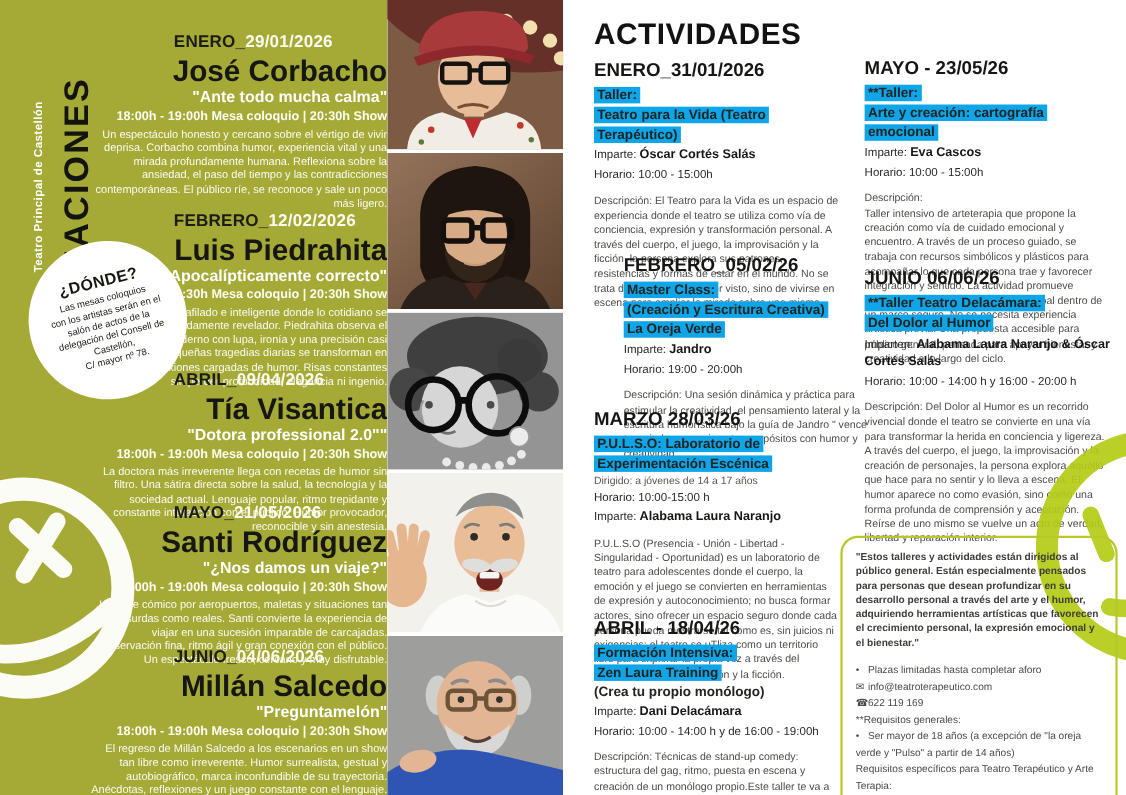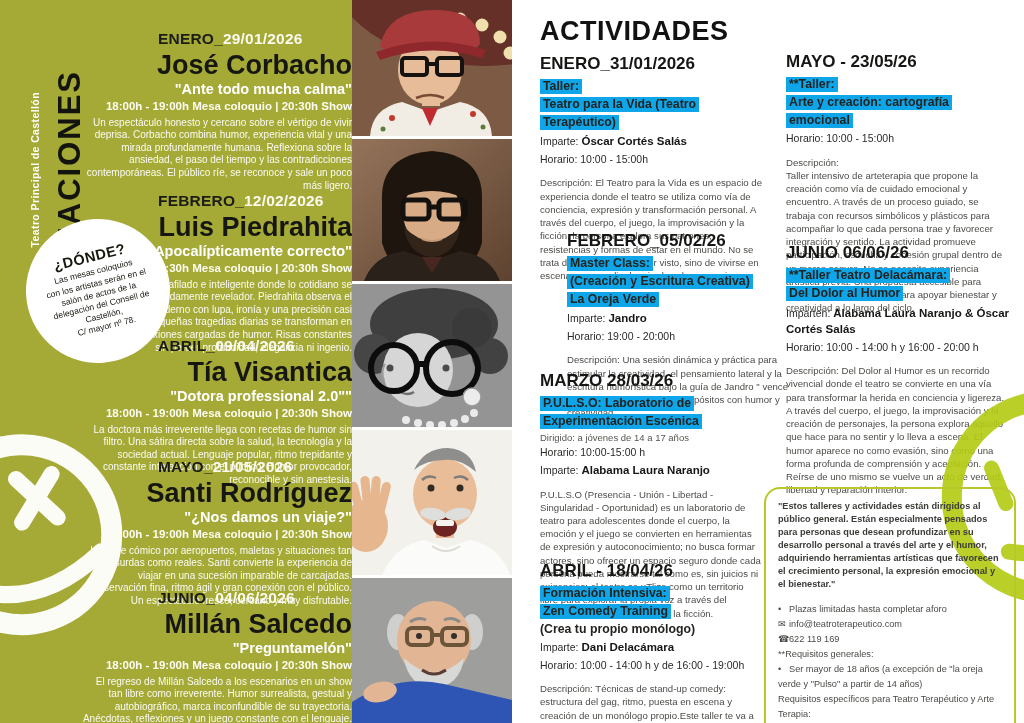--- a/index.html
+++ b/index.html
@@ -284,31 +284,32 @@
     <div class="atitle"><span class="hl">P.U.L.S.O: Laboratorio de Experimentación Escénica</span></div>
     <div class="dirigido">Dirigido: a jóvenes de 14 a 17 años</div>
     <div class="meta">Horario: 10:00-15:00 h</div>
     <div class="meta"><span>Imparte: </span><b>Alabama Laura Naranjo</b></div>
     <div class="adesc">P.U.L.S.O (Presencia - Unión - Libertad - Singularidad - Oportunidad) es un laboratorio de teatro para adolescentes donde el cuerpo, la emoción y el juego se convierten en herramientas de expresión y autoconocimiento; no busca formar actores, sino ofrecer un espacio seguro donde cada persona pueda mostrarse tal como es, sin juicios ni exigencias; el teatro se uTliza como un territorio libre para explorar la propia voz a través del movimiento, la improvisación y la ficción.</div>
   </div>
 
   <div class="act" style="left:540px;top:561px;">
     <div class="amonth">ABRIL - 18/04/26</div>
     <div class="atitle"><span class="hl">Formación Intensiva:</span></div>
-    <div class="atitle"><span class="hl">Zen Comedy Training</span></div>
+    <div class="atitle"><span class="hl">Zen Laura Training</span></div>
     <div class="asub">(Crea tu propio monólogo)</div>
     <div class="meta"><span>Imparte: </span><b>Dani Delacámara</b></div>
     <div class="meta">Horario: 10:00 - 14:00 h y de 16:00 - 19:00h</div>
     <div class="adesc">Descripción: Técnicas de stand-up comedy: estructura del gag, ritmo, puesta en escena y creación de un monólogo propio.Este taller te va a ayudar a encontrar tu autenticidad única e intransferible. No es contar chistes, es contar tu visión única de ver el mundo.</div>
   </div>
 
   <div class="act" style="left:786px;top:52px;">
     <div class="amonth">MAYO - 23/05/26</div>
     <div class="atitle"><span class="hl">**Taller:</span></div>
     <div class="atitle"><span class="hl">Arte y creación: cartografía emocional</span></div>
+    <div class="meta"><span>Imparte: </span><b>Eva Cascos</b></div>
     <div class="meta">Horario: 10:00 - 15:00h</div>
     <div class="adesc" style="margin-bottom:0;">Descripción:</div>
     <div class="adesc" style="margin-top:0;">Taller intensivo de arteterapia que propone la creación como vía de cuidado emocional y encuentro. A través de un proceso guiado, se trabaja con recursos simbólicos y plásticos para acompañar lo que cada persona trae y favorecer integración y sentido. La actividad promueve participación, escucha y cohesión grupal dentro de un marco seguro. No se necesita experiencia artística previa. Una propuesta accesible para público general, pensada para apoyar bienestar y creatividad a lo largo del ciclo.</div>
   </div>
 
   <div class="act" style="left:786px;top:243px;">
     <div class="amonth">JUNIO 06/06/26</div>
     <div class="atitle"><span class="hl">**Taller Teatro Delacámara:</span></div>
     <div class="atitle"><span class="hl">Del Dolor al Humor</span></div>
     <div class="meta"><span>Imparten: </span><b>Alabama Laura Naranjo &amp; Óscar Cortés Salás</b></div>

